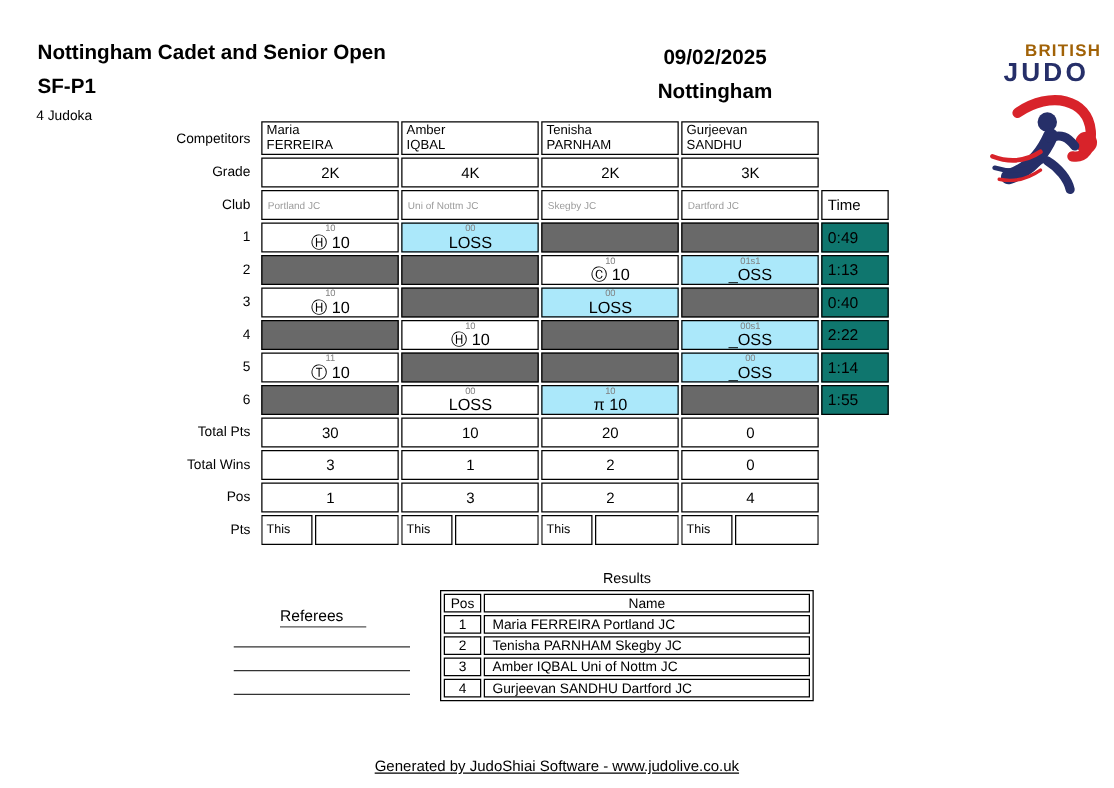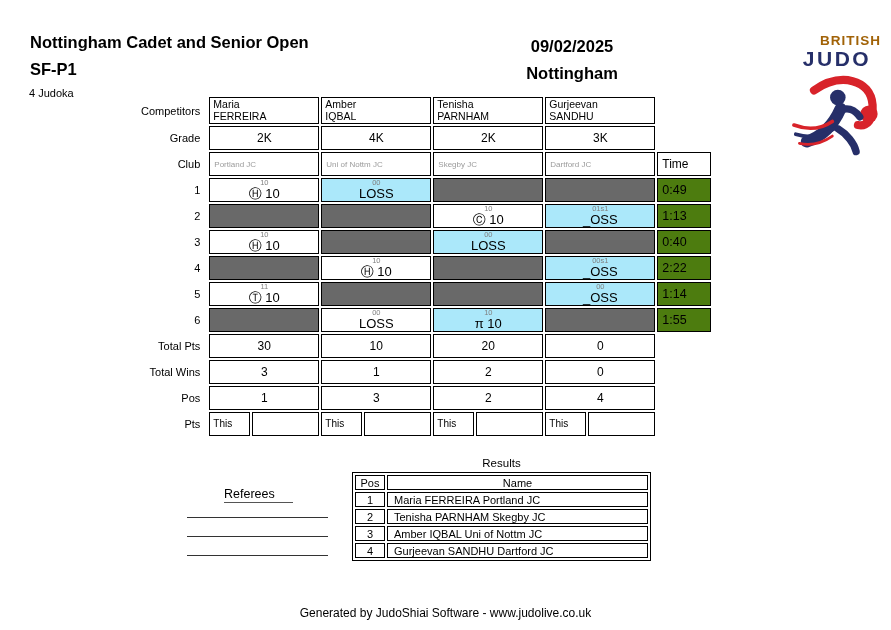--- a/index.html
+++ b/index.html
@@ -23,21 +23,21 @@
   .pool-wrap { position: absolute; left: 139px; top: 95px; }
   table.pool { border-collapse: separate; border-spacing: 2px; table-layout: fixed; }
   table.pool td { height: 24px; overflow: hidden; }
   td.lbl { border: none; text-align: right; padding-right: 7px; font-size: 11px; white-space: nowrap; }
   td.cell { border: 1px solid #000; background: #fff; vertical-align: middle; }
   td.nocell { border: none; background: transparent; }
   td.namecell { vertical-align: top; text-align: left; padding: 1px 3px; font-size: 10.5px; line-height: 11.5px; }
   td.center12 { text-align: center; font-size: 12px; margin-left: 40px; }
   td.clubcell { text-align: left; padding-left: 4px; font-size: 8px; color: #9b9b9b; }
   td.timehead { text-align: left; padding-left: 4px; font-size: 12px; }
-  td.timecell { text-align: left; padding-left: 4px; font-size: 12.5px; background: #4d7c0f; }
+  td.timecell { text-align: left; padding-left: 4px; font-size: 12.5px; background: #0f766e; }
   td.score[data-state="none"]  { background: #696969; }
   td.score[data-state="blue"]  { background: #abe8fa; }
   td.score[data-state="white"] { background: #ffffff; }
   .mini { font-size: 7.5px; line-height: 8px; height: 8px; color: #808080; text-align: center; }
   .main { font-size: 13px; line-height: 14px; text-align: center; white-space: nowrap; }
   td.ptscell { border: none; padding: 0; }
   .ptsflex { display: flex; gap: 2px; height: 24px; }
   .pbox { border: 1px solid #000; background: #fff; height: 24px; }
   .pbox1 { width: 41px; font-size: 10px; line-height: 22px; padding-left: 3px; }
   .pbox2 { flex: 1; }
@@ -52,21 +52,21 @@
   
   .sig-group { position: absolute; }
   .sig-left { left: 23px; top: 484px; width: 145px; }
   .sig-right { left: 187px; top: 484px; width: 141px; }
   .sig-head { font-size: 12.5px; display: inline-block; border-bottom: 1px solid #555; padding-right: 18px; padding-bottom: 1px;}
   .sig-left .sig-head { margin-left: 16px; }
   .sig-right .sig-head { margin-left: 37px; }
   .sigline { position: absolute; left: 0; width: 100%; border-bottom: 1.5px solid #333; }
   .sl1 { top: 33px; } .sl2 { top: 52px; } .sl3 { top: 71px; }
   
-  .footer { position: absolute; left: 0; top: 606px; width: 100%; text-align: center; font-size: 12px; }
+  .footer { position: absolute; left: 0; top: 606px; width: 100%; text-align: center; font-size: 12px; text-decoration: underline; }
 </style>
 </head>
 <body>
 
 <div class="page">
 
   <div class="title-1">Nottingham Cadet and Senior Open</div>
   <div class="title-2">SF-P1</div>
   <div class="judoka-count">4 Judoka</div>
 

